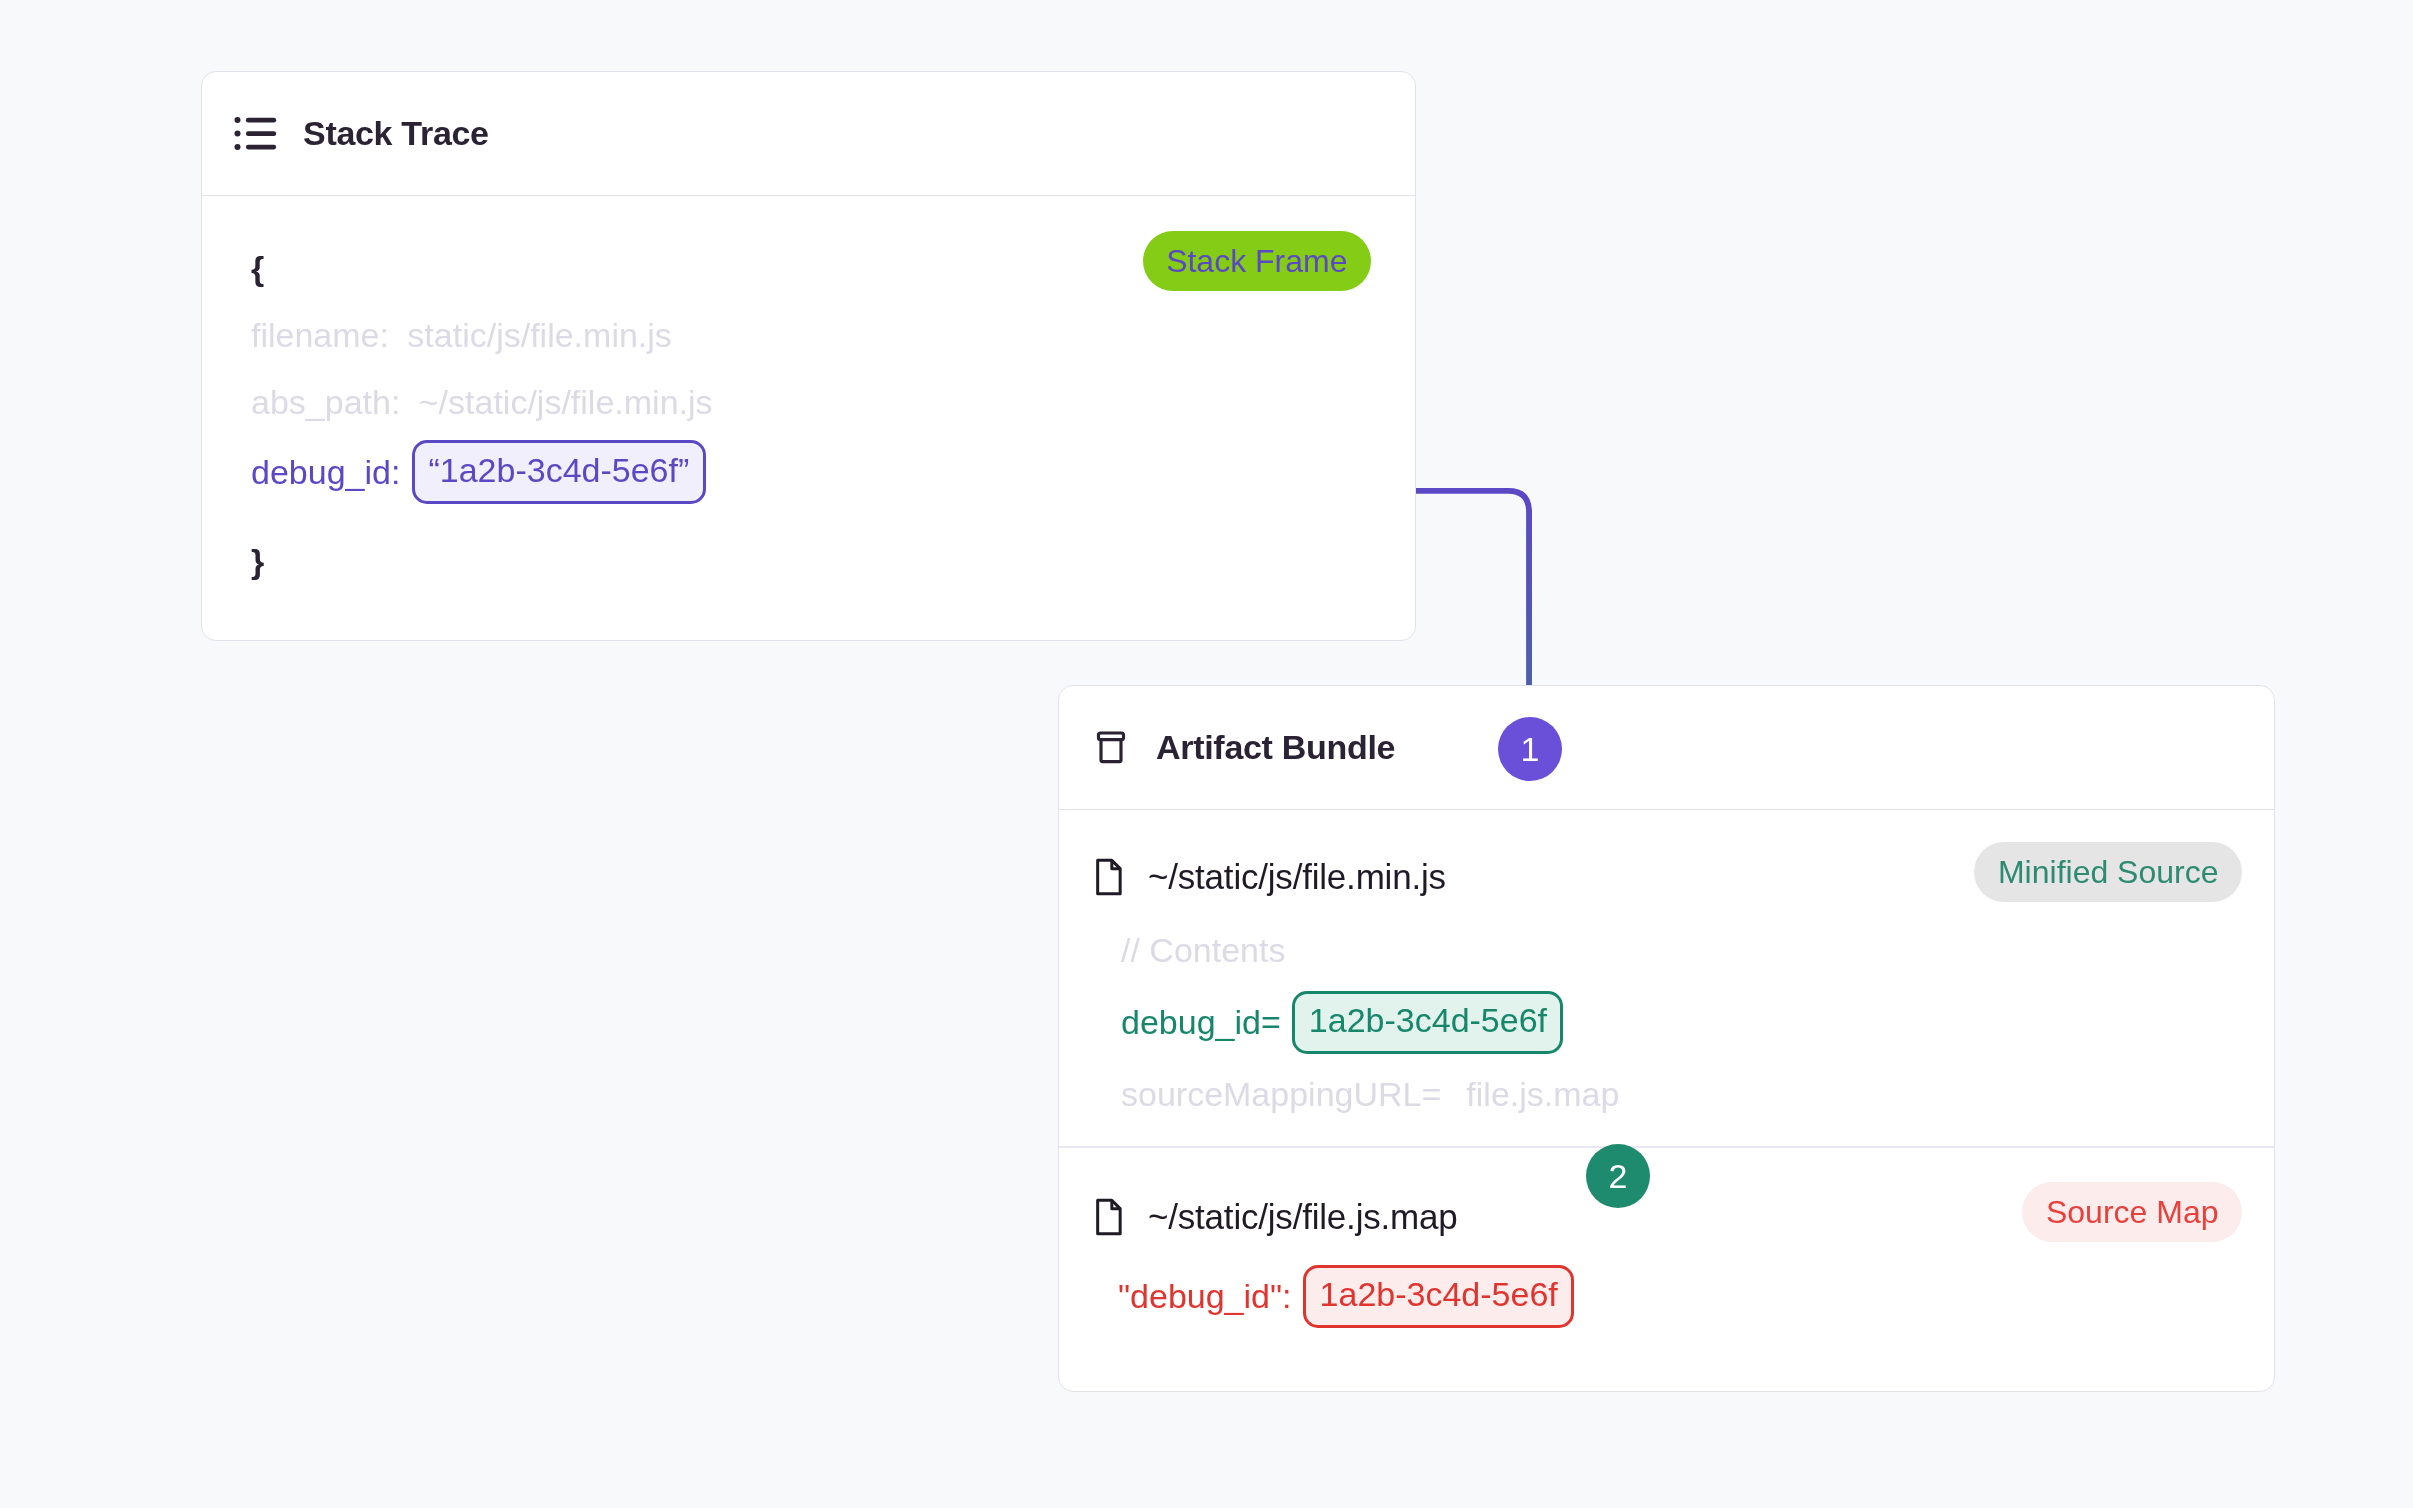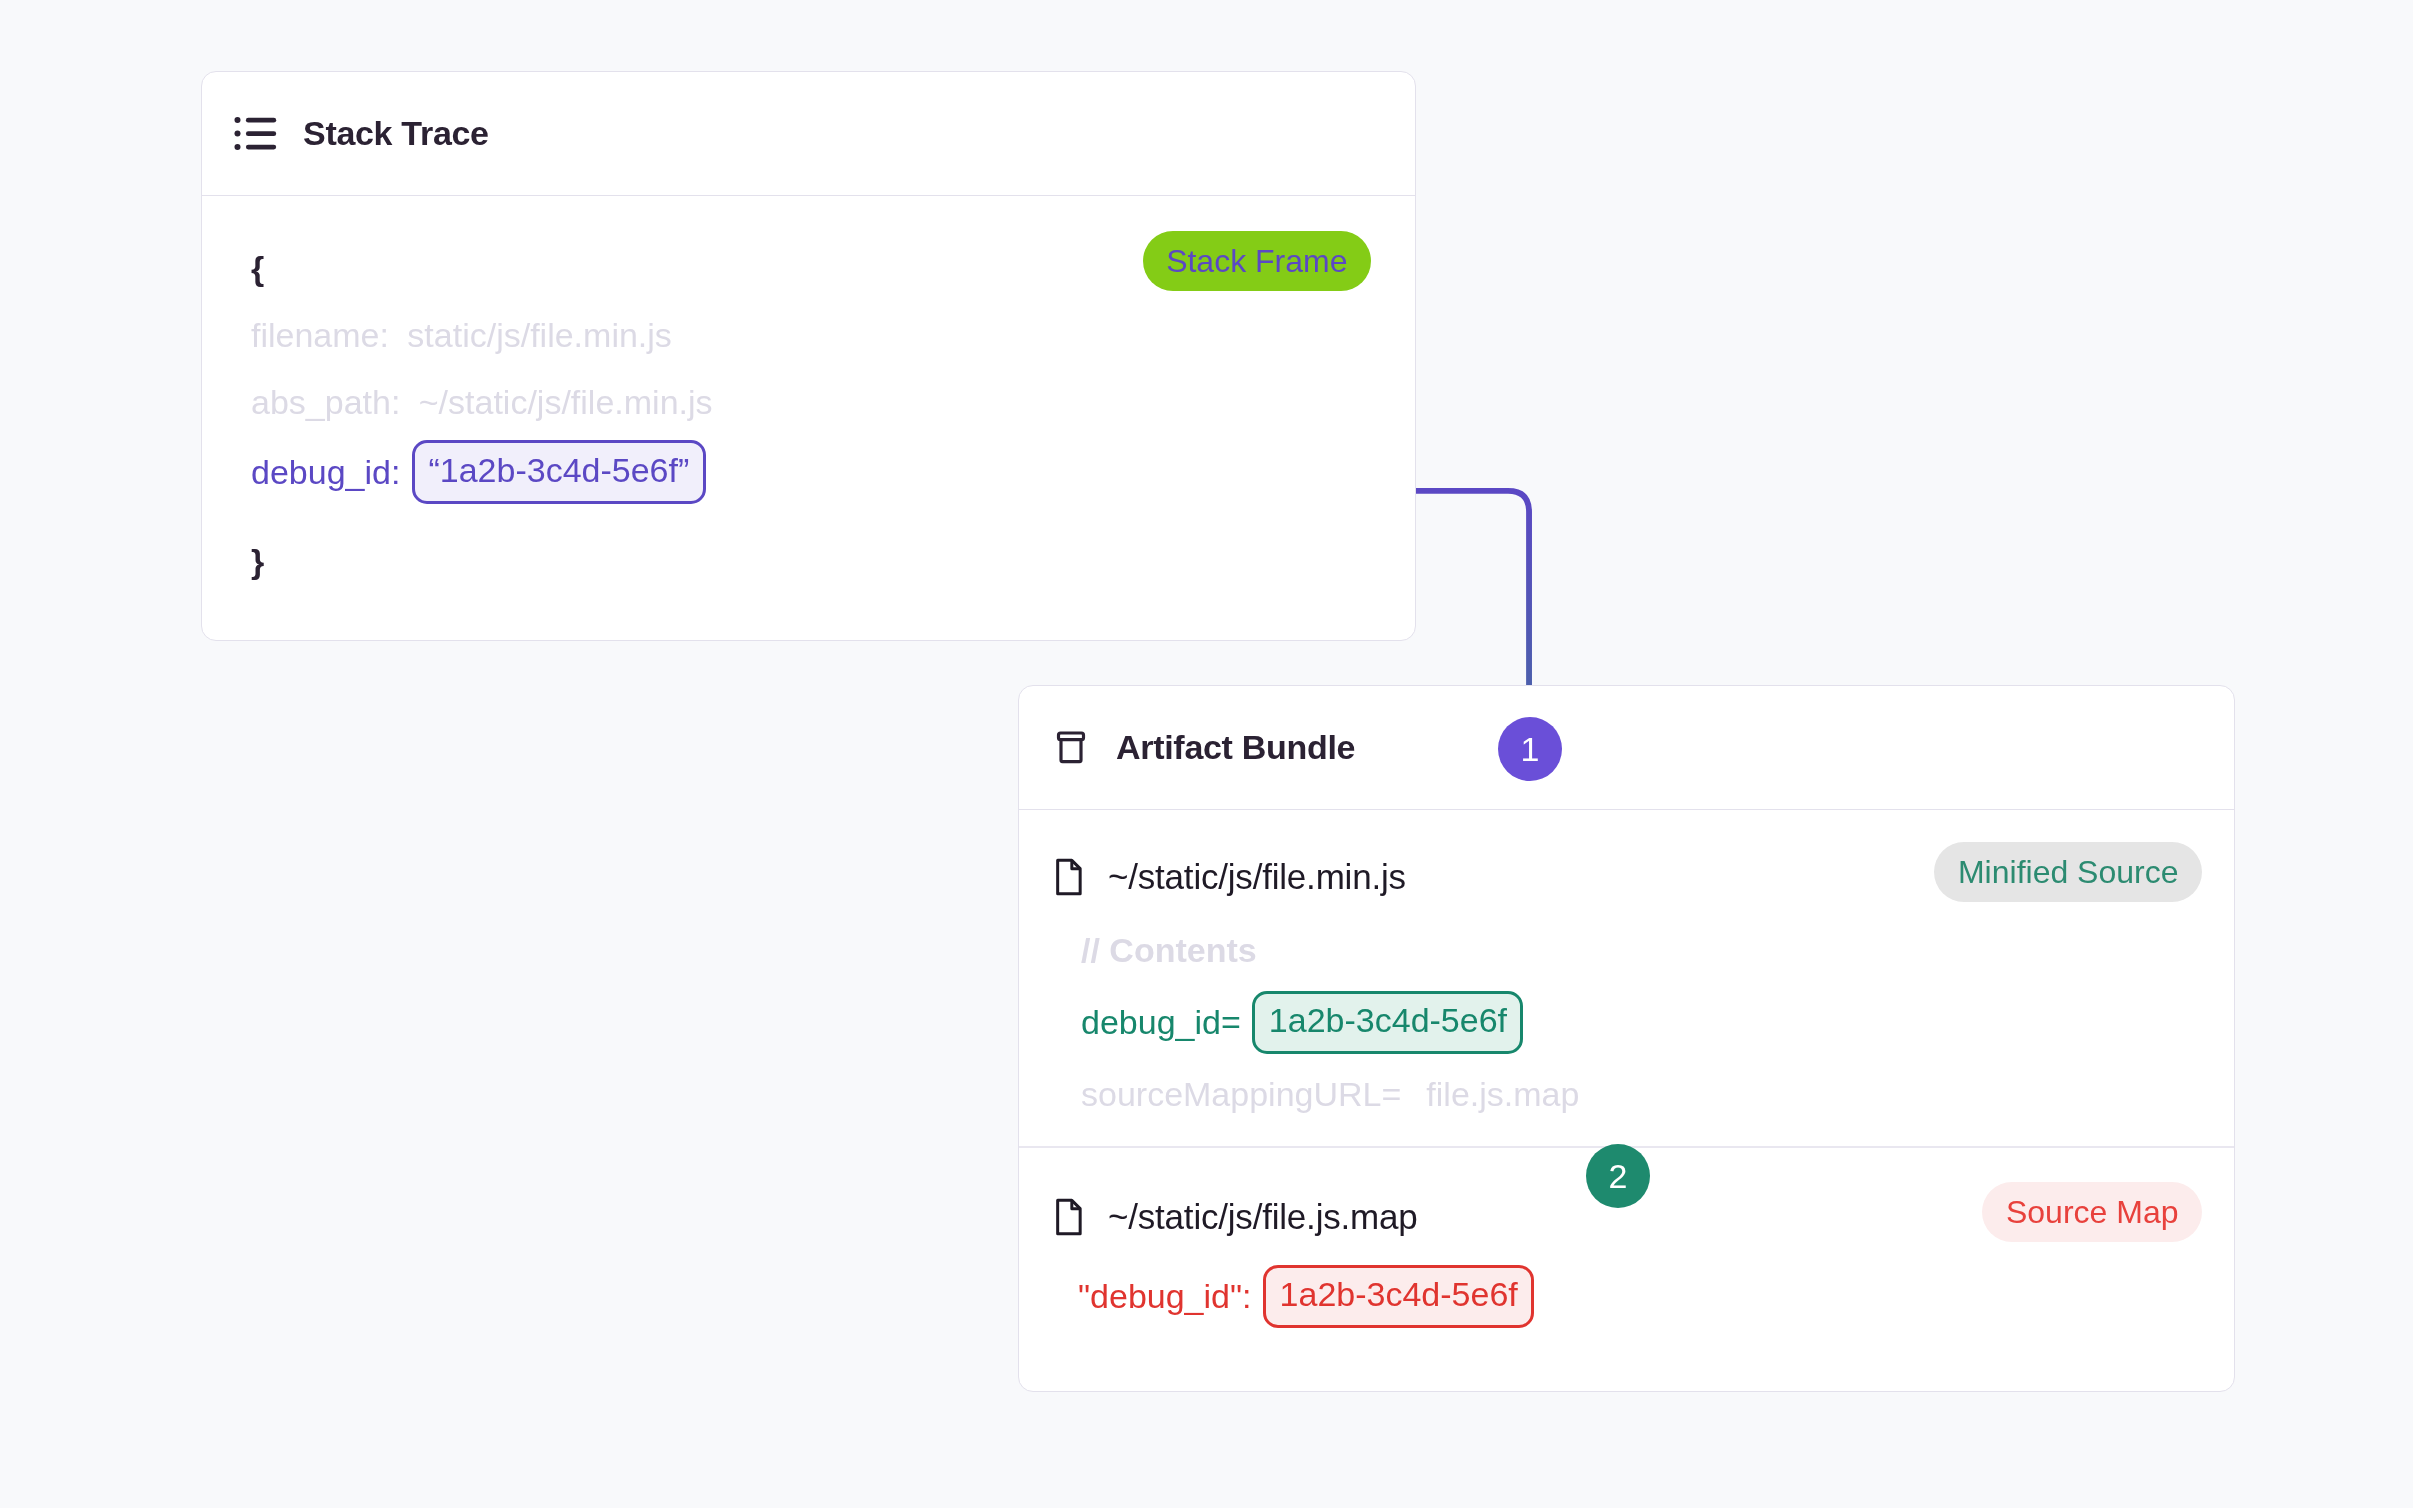--- a/index.html
+++ b/index.html
@@ -75,21 +75,21 @@
     font-weight: 600;
     padding-left: 49px;
   }
 
   .kv-row {
     display: flex;
     align-items: center;
     padding-left: 49px;
   }
 
-  .dim { color: #DCDAE5; font-weight: bold; }
+  .dim { color: #DCDAE5; }
   .kv-key-dim { color: #DCDAE5; }
   .kv-val-dim { color: #DCDAE5; padding-left: 18.4px; }
 
   .purple-key { color: #5B48C4; }
 
   .val-box {
     display: inline-flex;
     align-items: center;
     justify-content: center;
     margin-left: 11.7px;
@@ -127,21 +127,21 @@
     font-size: 32px;
     padding: 11.7px 23.5px;
     white-space: nowrap;
   }
   .pill.purple { background: #84cc16; color: #5B48C4; }
   .pill.green  { background: #e5e5e5; color: #2C8B71; }
   .pill.red    { background: #FCECEC; color: #E8413C; }
 
   
   #artifact-bundle-card {
-    left: 1018px;
+    left: 1058px;
     top: 685px;
     width: 1217px;
     height: 707px;
   }
 
   .file-row {
     display: flex;
     align-items: center;
     gap: 22px;
     padding-left: 32px;

